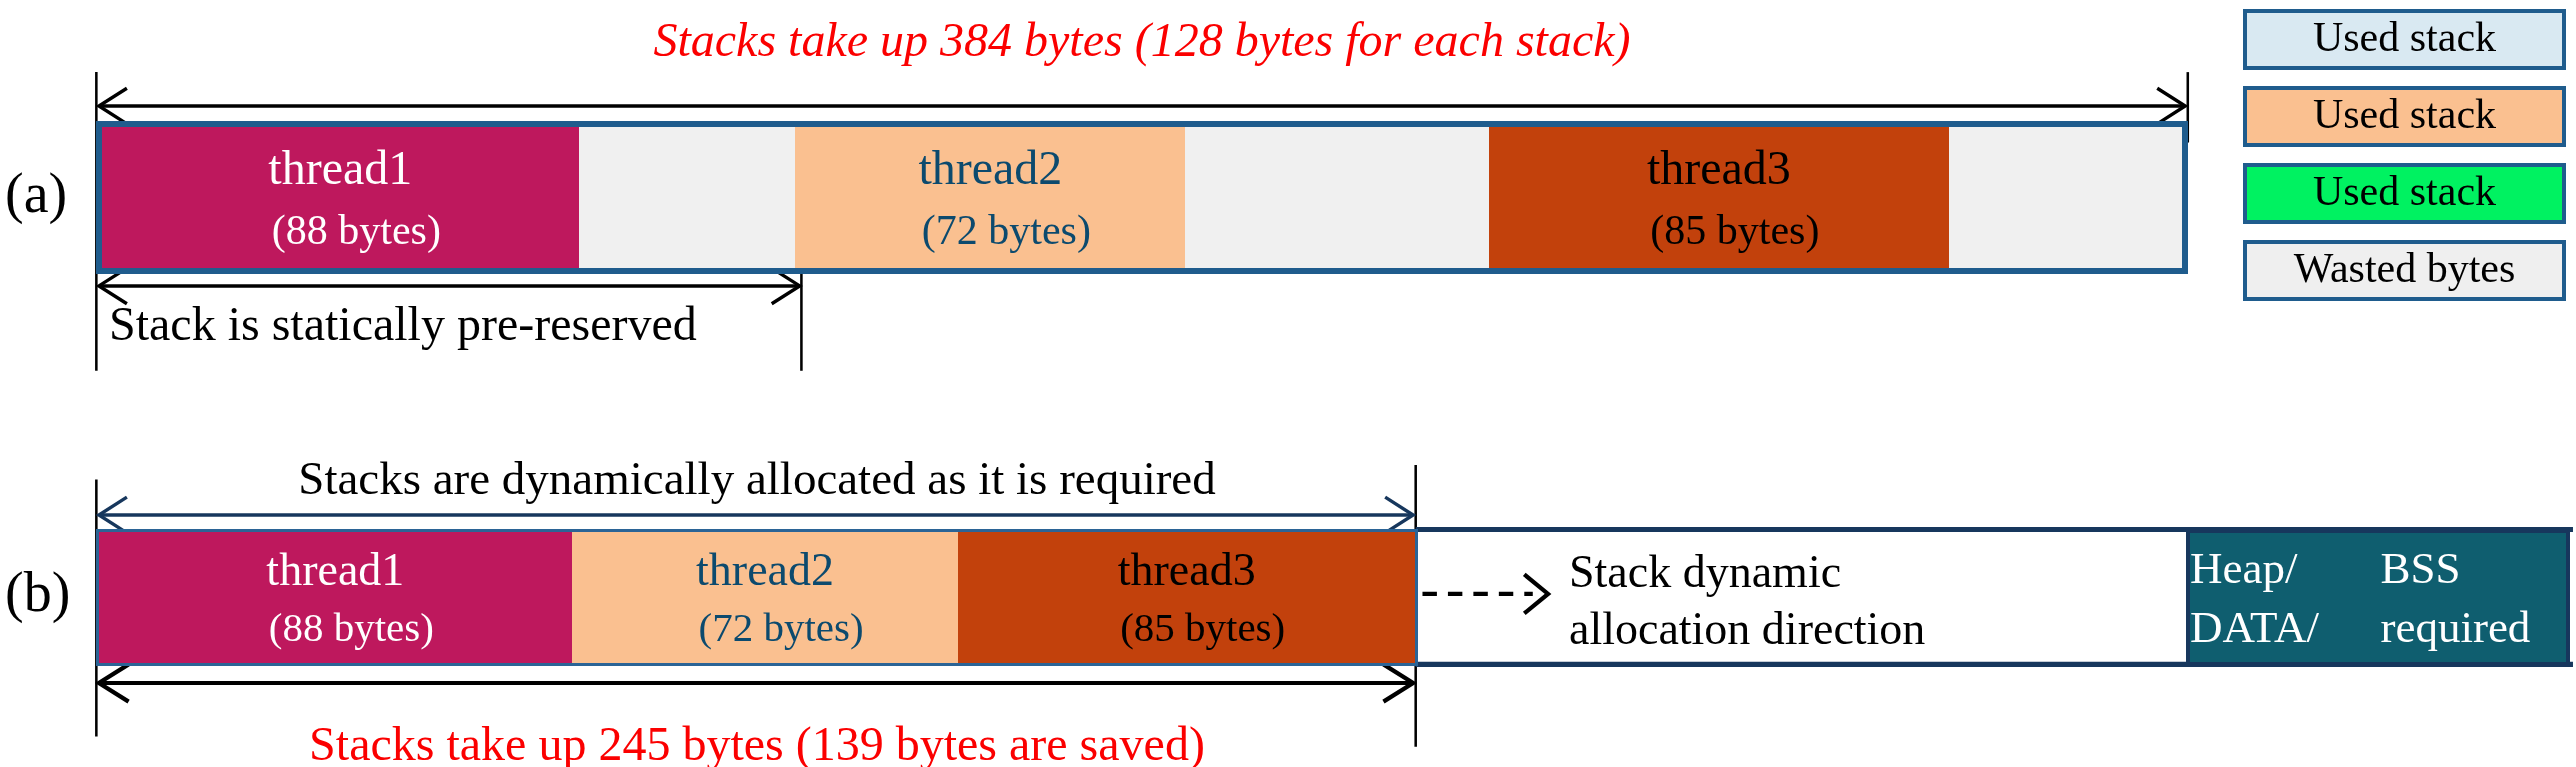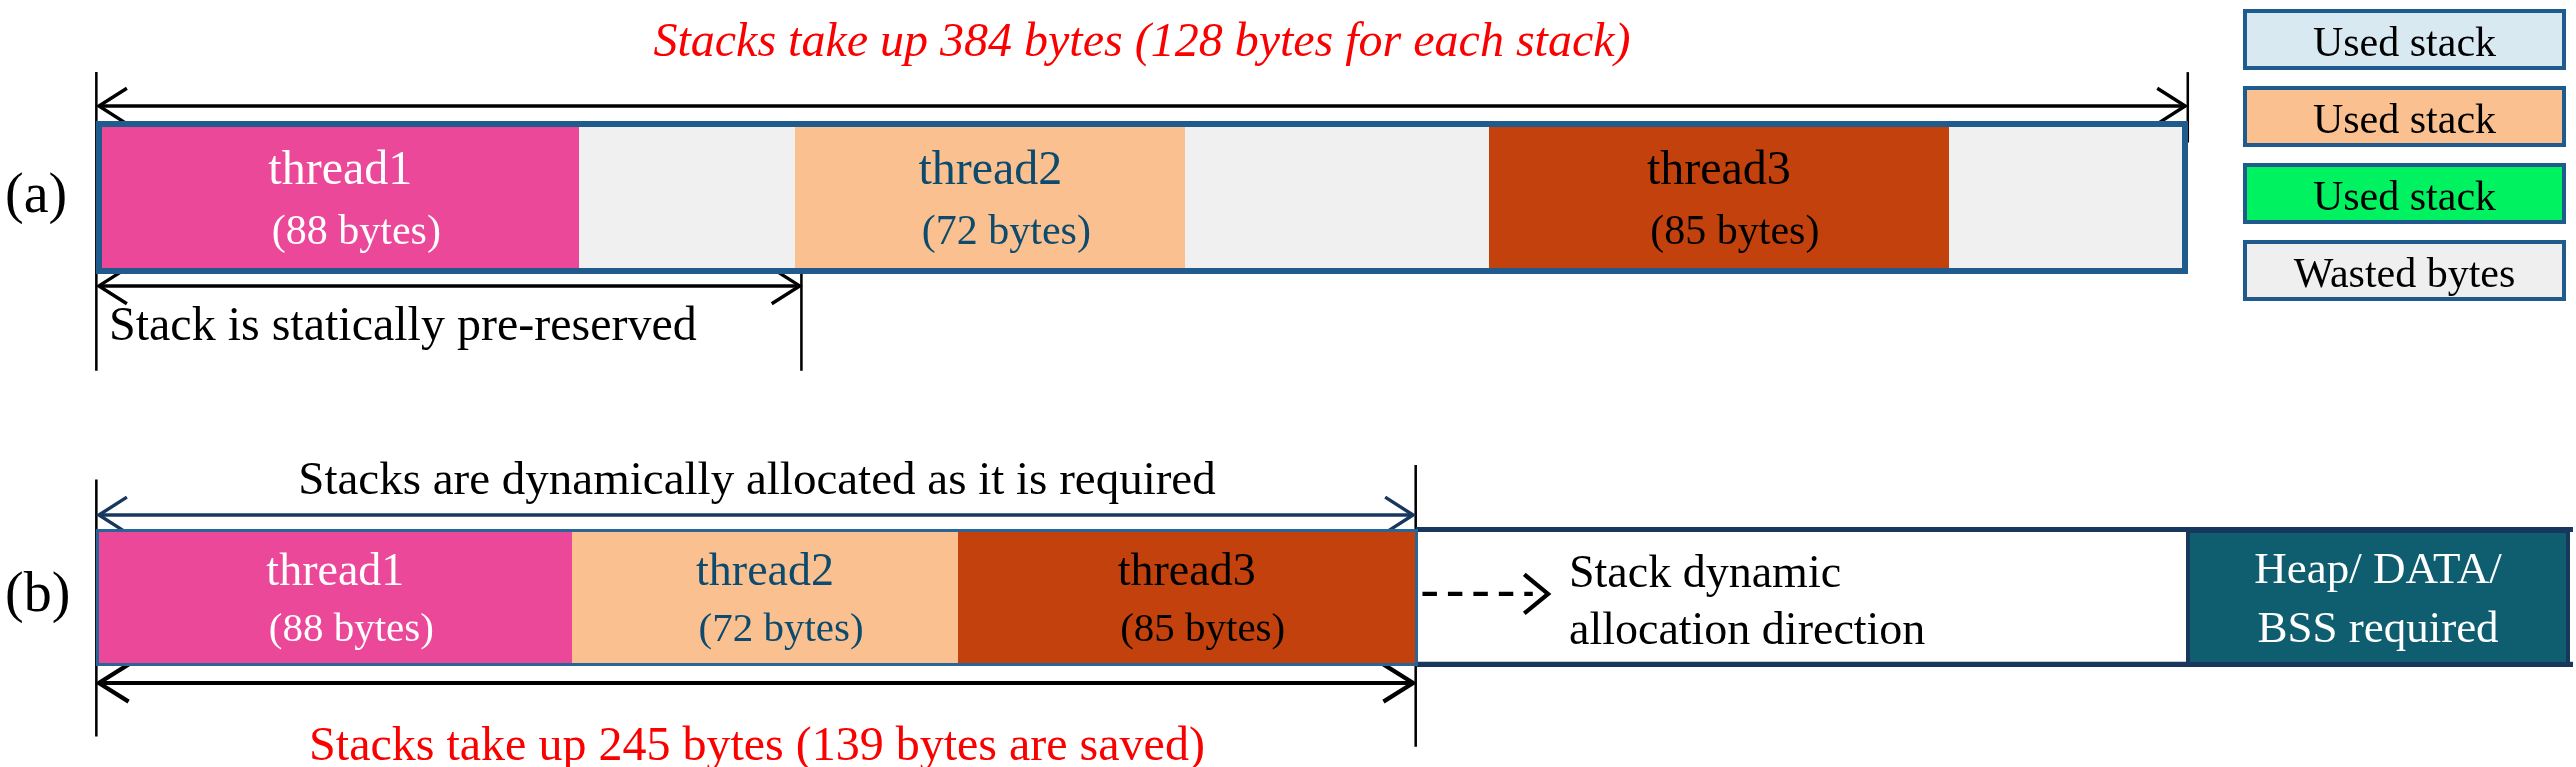--- a/index.html
+++ b/index.html
@@ -17,38 +17,38 @@
   .center{text-align:center;}
 
   .bar{display:flex;box-sizing:border-box;}
   .bar-a{left:96px;top:121px;width:2092px;height:153px;border:6px solid #1f5c8d;background:#f0f0f0;}
   .bar-b{left:96px;top:529px;width:1322px;height:137px;border:3.4px solid #2b6496;}
   .seg{display:flex;flex-direction:column;justify-content:space-evenly;align-items:center;height:100%;box-sizing:border-box;}
   .seg .t-name{font-size:48px;line-height:1;}
   .seg .t-size{font-size:42px;line-height:1;margin-left:32px;}
   .bar-b .seg .t-name{font-size:46px;}
   .bar-b .seg .t-size{font-size:41px;}
-  .navy{background:#ec4899;color:#ffffff;}
+  .navy{background:#be185d;color:#ffffff;}
   .orange{background:#fac090;color:#0c4a6e;}
   .green{background:#c2410c;color:#000000;}
   .wasted{background:transparent;}
 
   .a-title{left:96px;top:12px;width:2092px;font-size:48px;font-style:italic;}
   .a-annot{left:109px;top:296px;font-size:48px;color:#000;white-space:nowrap;}
 
   .legend{left:2243px;top:9.3px;width:323px;}
   .legend-item{box-sizing:border-box;width:323px;height:61px;margin-bottom:16px;
-    border:4.2px solid #1f5c8d;display:flex;align-items:flex-end;justify-content:center;
+    border:4.2px solid #1f5c8d;display:flex;align-items:flex-start;justify-content:center;
     font-size:42px;color:#000;}
 
   .b-heading{left:96px;top:451px;width:1322px;font-size:47px;color:#000;}
   .b-direction{left:1569px;top:543px;font-size:46px;color:#000;line-height:57px;white-space:nowrap;}
   .heap-box{left:2186px;top:529px;width:384px;height:137px;box-sizing:border-box;
     background:#0f5e6f;border:4.2px solid #17375d;color:#ffffff;
-    display:flex;flex-direction:column;justify-content:center;align-items:center;
+    display:flex;flex-direction:row;justify-content:center;align-items:center;
     font-size:45px;line-height:59px;}
   .b-summary{left:96px;top:716px;width:1322px;font-size:48px;}
 </style>
 </head>
 <body>
 
 <div class="canvas">
 
   <svg class="overlay" width="2576" height="767" viewBox="0 0 3035 904">
 

